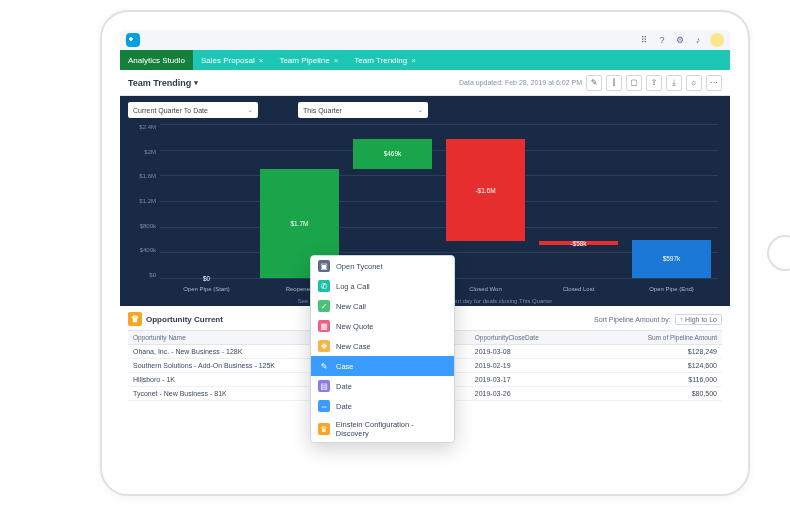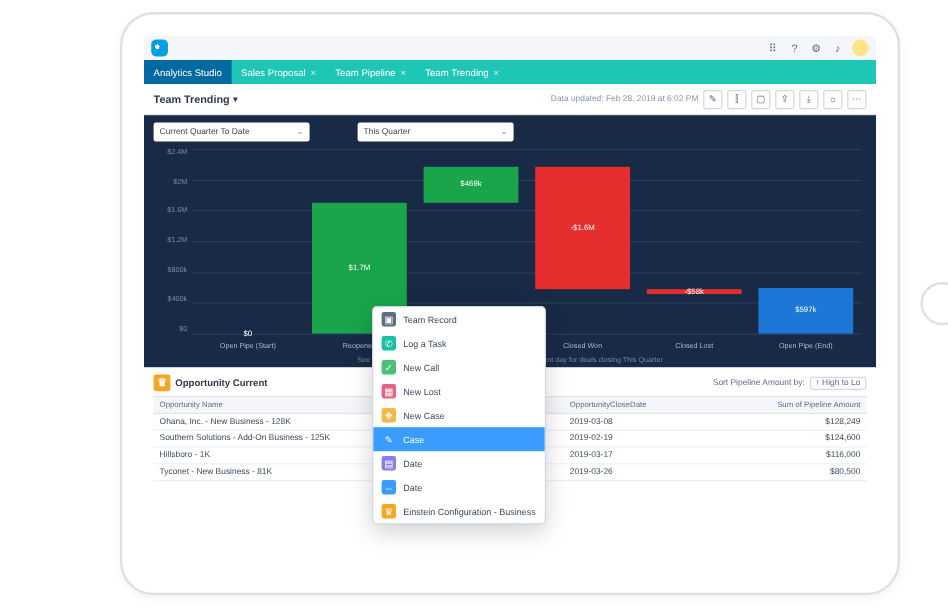--- a/index.html
+++ b/index.html
@@ -8,21 +8,21 @@
 .home-btn{position:absolute;right:-55px;top:50%;transform:translateY(-50%);width:36px;height:36px;border:2px solid #e0e0e0;border-radius:50%}
 .screen{position:absolute;left:18px;top:18px;right:18px;bottom:18px;background:#fff;overflow:hidden;border-radius:4px}
 .topbar{height:20px;background:#f4f6f9;display:flex;align-items:center;justify-content:space-between;padding:0 6px;font-size:8px;color:#5e6c84}
 .logo{width:14px;height:14px;background:#00a1e0;border-radius:4px;position:relative}
 .logo::after{content:"";position:absolute;inset:2px;background:radial-gradient(circle at 30% 40%, #fff 2px, transparent 2px)}
 .top-icons{display:flex;gap:6px;align-items:center}
 .top-icons span{width:12px;height:12px;display:flex;align-items:center;justify-content:center;font-size:9px;color:#5e6c84}
 .avatar{width:14px;height:14px;border-radius:50%;background:#fde68a}
 .tabs{height:20px;background:#1ec7b5;display:flex;align-items:center;font-size:8px;color:#fff}
 .tab{padding:0 8px;height:100%;display:flex;align-items:center;gap:4px}
-.tab.active{background:#0369a1}
+.tab.active{background:#15803d}
 .tab .x{font-size:8px;opacity:.8}
 .page-hdr{height:26px;background:#fff;border-bottom:1px solid #e5e5e5;display:flex;align-items:center;justify-content:space-between;padding:0 8px;font-size:9px}
 .page-title{font-weight:600;color:#2e3a4a;display:flex;align-items:center;gap:3px}
 .hdr-right{display:flex;align-items:center;gap:4px;font-size:7px;color:#8393a8}
 .icon-btn{width:16px;height:16px;border:1px solid #d0d7de;border-radius:2px;display:flex;align-items:center;justify-content:center;font-size:8px;color:#5e6c84;background:#fff}
 .chart-area{background:#182a46;height:210px;position:relative;padding:6px 8px}
 .dropdowns{display:flex;gap:40px}
 .dd{background:#fff;height:16px;width:130px;font-size:7px;color:#444;display:flex;align-items:center;justify-content:space-between;padding:0 5px;border-radius:2px}
 .dd .chev{color:#888;font-size:7px}
 .chart{position:absolute;left:40px;right:12px;top:28px;bottom:28px}
@@ -226,50 +226,50 @@
                 <div class="c-sum">$80,500</div>
               </div>
             </div>
         </div>
       </div>
     </div>
 
     <div class="ctx-menu" id="ctx">
         <div class="mi">
           <div class="mi-ic" style="background:#5e6c84">▣</div>
-          <span>Team Record</span>
+          <span>Open Tyconet</span>
         </div>
         <div class="mi">
           <div class="mi-ic" style="background:#1abfa4">✆</div>
-          <span>Log a Task</span>
+          <span>Log a Call</span>
         </div>
         <div class="mi">
           <div class="mi-ic" style="background:#4bc076">✓</div>
           <span>New Call</span>
         </div>
         <div class="mi">
           <div class="mi-ic" style="background:#e96084">▦</div>
-          <span>New Lost</span>
+          <span>New Quote</span>
         </div>
         <div class="mi">
           <div class="mi-ic" style="background:#f2b84b">❖</div>
           <span>New Case</span>
         </div>
         <div class="mi sel">
           <div class="mi-ic" style="background:#3b9cff">✎</div>
           <span>Case</span>
         </div>
         <div class="mi">
           <div class="mi-ic" style="background:#8a7de8">▤</div>
           <span>Date</span>
         </div>
         <div class="mi">
           <div class="mi-ic" style="background:#3b9cff">⇔</div>
           <span>Date</span>
         </div>
         <div class="mi">
           <div class="mi-ic" style="background:#f5a623">♛</div>
-          <span>Einstein Configuration - Business</span>
+          <span>Einstein Configuration - Discovery</span>
         </div>
       </div>
 
   </div>
 </div>
 
 </body></html>

